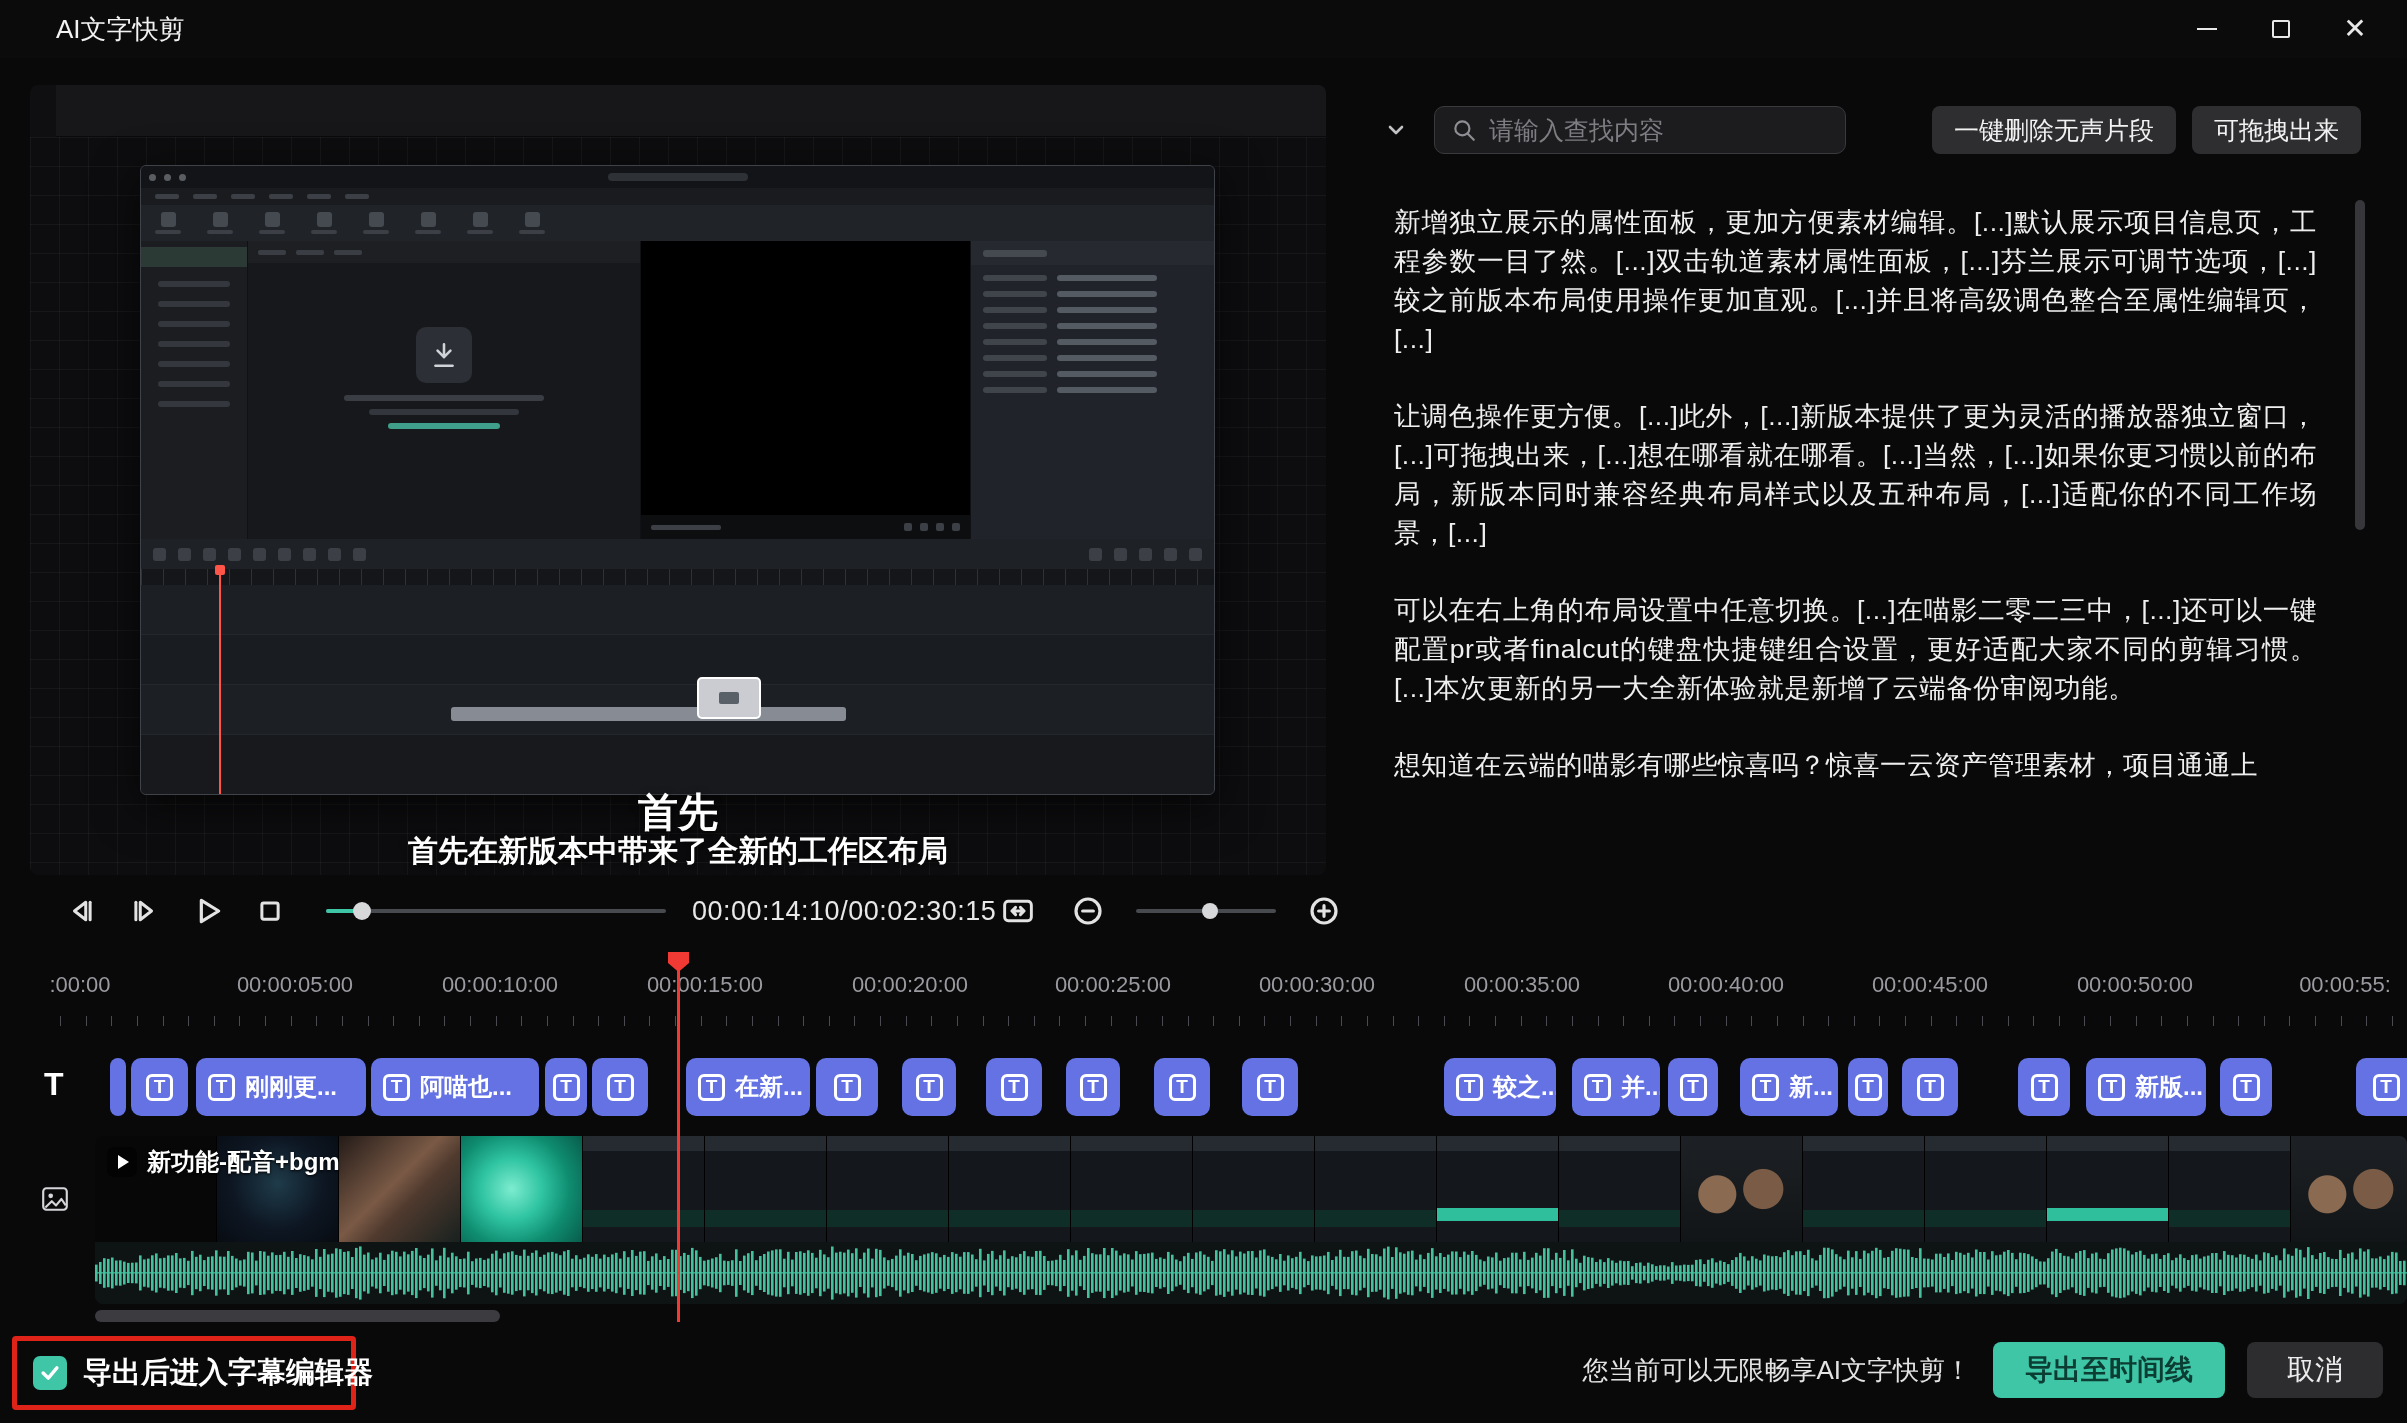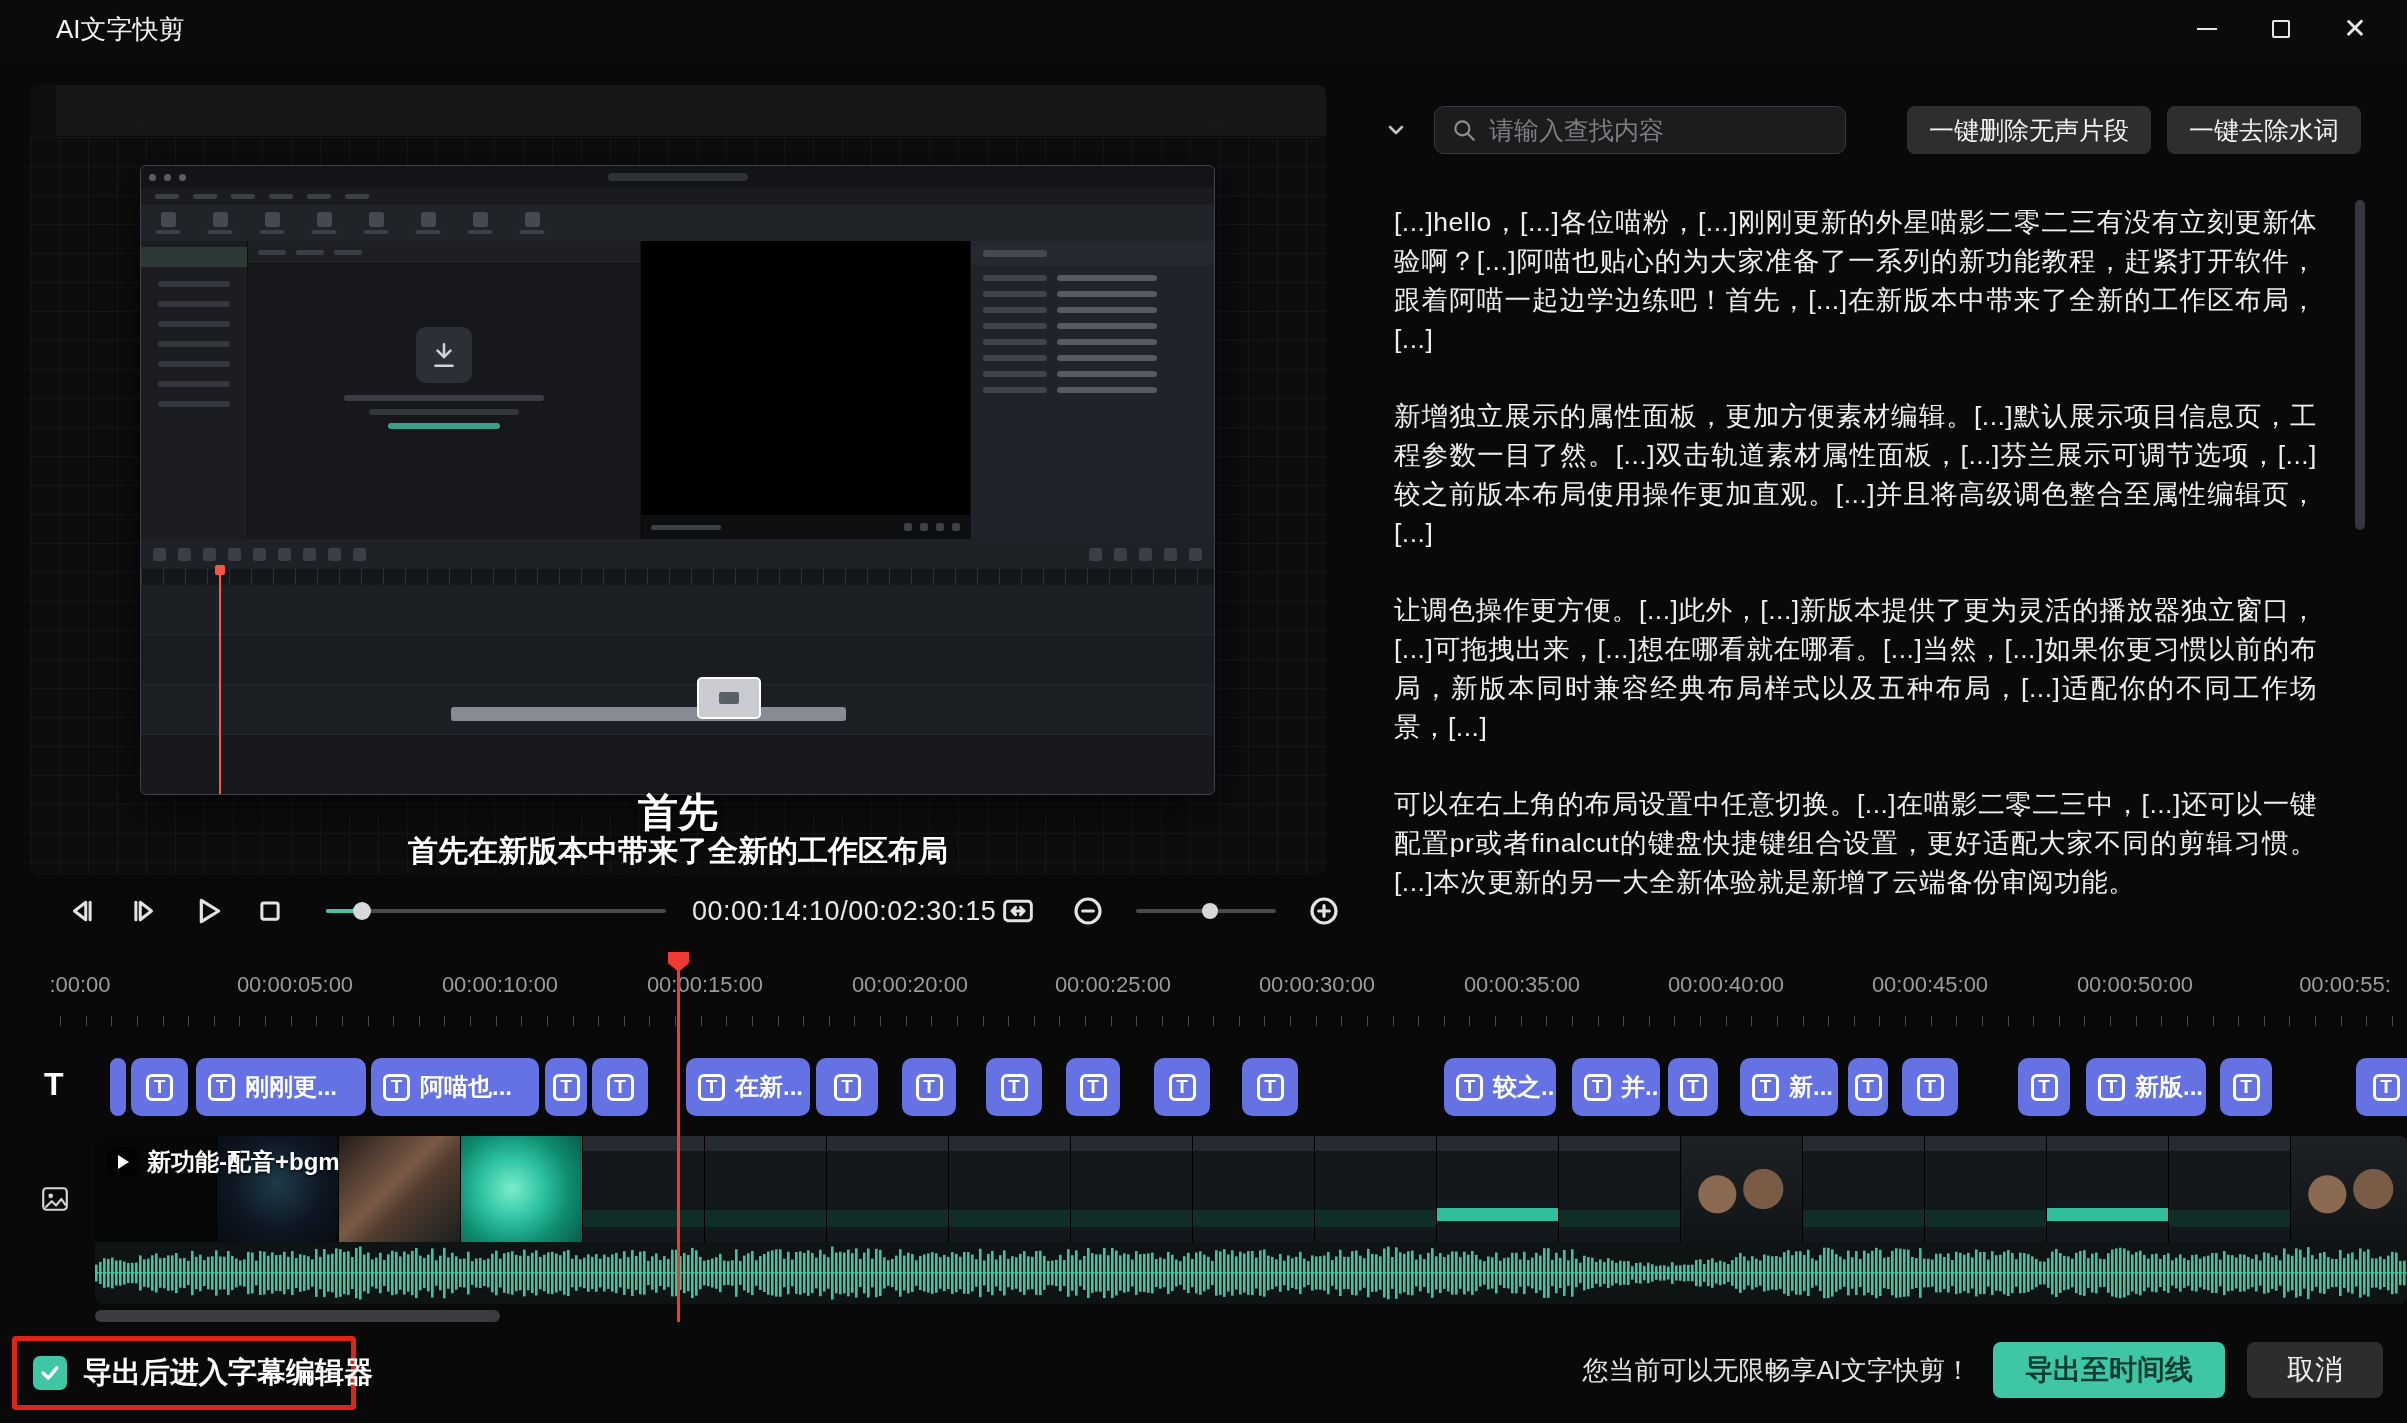--- a/index.html
+++ b/index.html
@@ -390,24 +390,23 @@
       </div>
       <div class="search-box">
         <svg width="26" height="26" viewBox="0 0 24 24">
             <circle cx="10.5" cy="10.5" r="6.5" stroke="#8e8e93" stroke-width="2" fill="none"></circle>
             <path d="M15.5 15.5L21 21" stroke="#8e8e93" stroke-width="2" stroke-linecap="round"></path>
           </svg>
         <input class="search-input" placeholder="请输入查找内容" style="">
       </div>
       <div class="rp-spacer"></div>
       <div class="rp-btn">一键删除无声片段</div>
-      <div class="rp-btn">一键去除水词</div>
+      <div class="rp-btn">可拖拽出来</div>
     </div>
     <div class="transcript">
-        <p>[...]hello，[...]各位喵粉，[...]刚刚更新的外星喵影二零二三有没有立刻更新体验啊？[...]阿喵也贴心的为大家准备了一系列的新功能教程，赶紧打开软件，跟着阿喵一起边学边练吧！首先，[...]在新版本中带来了全新的工作区布局，[...]</p>
         <p>新增独立展示的属性面板，更加方便素材编辑。[...]默认展示项目信息页，工程参数一目了然。[...]双击轨道素材属性面板，[...]芬兰展示可调节选项，[...]较之前版本布局使用操作更加直观。[...]并且将高级调色整合至属性编辑页，[...]</p>
         <p>让调色操作更方便。[...]此外，[...]新版本提供了更为灵活的播放器独立窗口，[...]可拖拽出来，[...]想在哪看就在哪看。[...]当然，[...]如果你更习惯以前的布局，新版本同时兼容经典布局样式以及五种布局，[...]适配你的不同工作场景，[...]</p>
         <p>可以在右上角的布局设置中任意切换。[...]在喵影二零二三中，[...]还可以一键配置pr或者finalcut的键盘快捷键组合设置，更好适配大家不同的剪辑习惯。[...]本次更新的另一大全新体验就是新增了云端备份审阅功能。</p>
         <p>想知道在云端的喵影有哪些惊喜吗？惊喜一云资产管理素材，项目通通上</p>
       </div>
     <div class="rp-scrollbar"></div>
   </div>
 
   <div class="timeline">
     <div class="ruler-labels">

